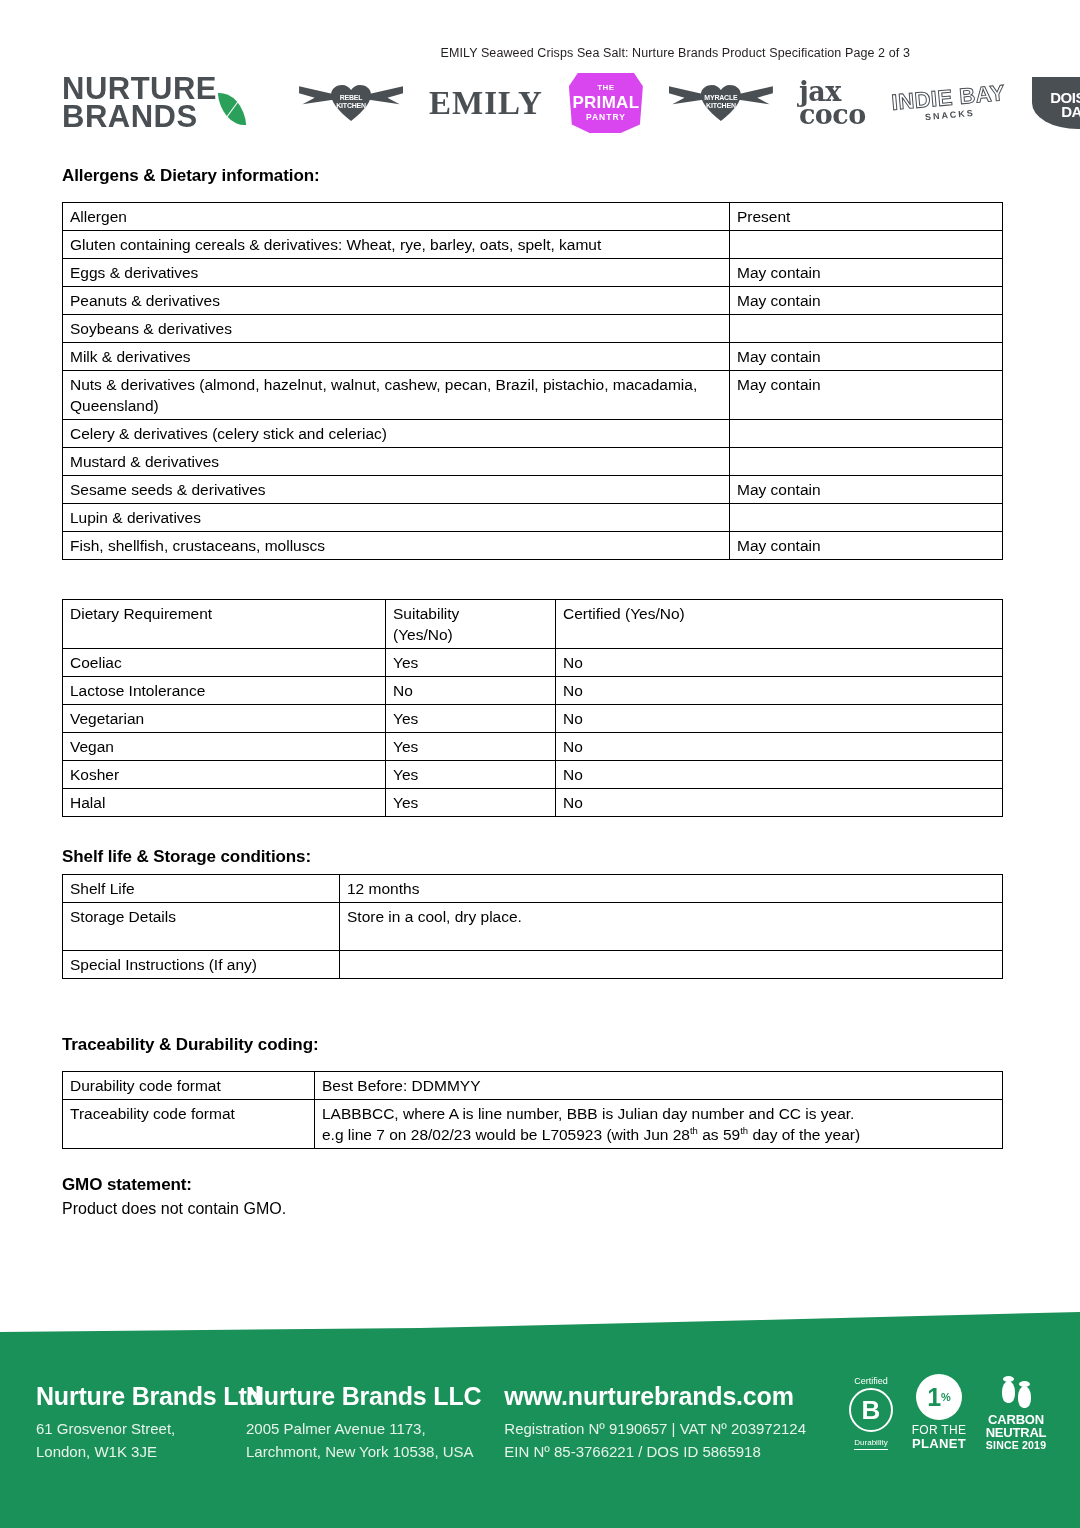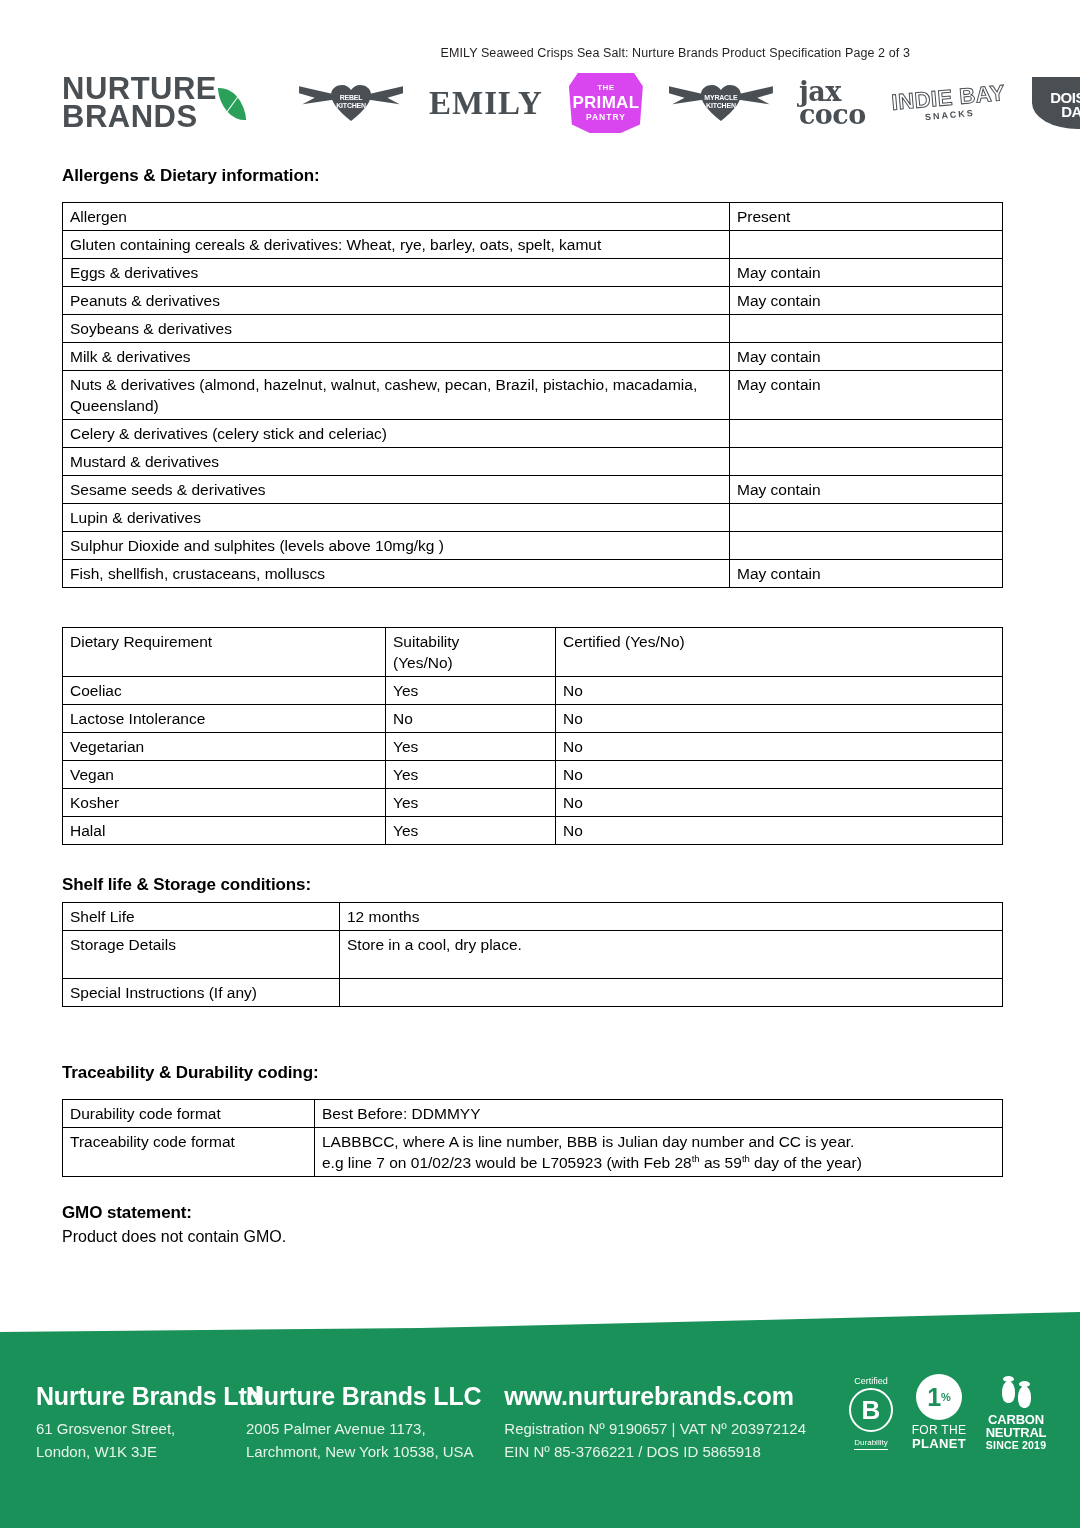--- a/index.html
+++ b/index.html
@@ -19,21 +19,21 @@
   }
   .header-caption {
     position:absolute; top:46px; right:62px;
     font-size:12.5px; color:#231f20; letter-spacing:.1px;
     white-space:nowrap;
   }
   .logo-row {
     position:absolute; top:62px; left:62px; right:55px; height:82px;
     display:flex; align-items:center;
   }
-  .nb-logo { display:flex; }
+  .nb-logo { display:flex; align-items:center; }
   .nb-words {
     font-weight:bold; font-size:31px; line-height:28px;
     letter-spacing:.5px; color:#4a4f54;
     font-family:"Liberation Sans", sans-serif;
   }
   .nb-leaf {
     width:26px; height:34px; margin-left:2px; margin-top:12px;
     background:#2aa05a;
     border-radius:0 100% 0 100%;
     transform:rotate(-4deg);
@@ -312,24 +312,20 @@
       </tr>
       <tr>
         <td>Sesame seeds &amp; derivatives</td>
         <td>May contain</td>
       </tr>
       <tr>
         <td>Lupin &amp; derivatives</td>
         <td></td>
       </tr>
       <tr>
-        <td>Sulphur Dioxide and sulphites (levels above 10mg/kg )</td>
-        <td></td>
-      </tr>
-      <tr>
         <td>Fish, shellfish, crustaceans, molluscs</td>
         <td>May contain</td>
       </tr>
     </tbody>
   </table>
 
   <div class="gap-a"></div>
 
   <table class="doc">
     <colgroup>
@@ -412,21 +408,21 @@
       </colgroup>
     <tbody>
       <tr>
         <td class="b">Durability code format</td>
         <td>Best Before: DDMMYY</td>
       </tr>
       <tr>
         <td class="b">Traceability code format</td>
         <td>
           <span>LABBBCC, where A is line number, BBB is Julian day number and CC is year.</span><br>
-          <span>e.g line 7 on 01/02/23 would be L705923 (with Feb 28</span><sup>th</sup><span> as 59</span><sup>th</sup><span> day of the year)</span>
+          <span>e.g line 7 on 28/02/23 would be L705923 (with Jun 28</span><sup>th</sup><span> as 59</span><sup>th</sup><span> day of the year)</span>
         </td>
       </tr>
     </tbody>
   </table>
 
   <div class="gap-e"></div>
 
   <h2 class="section" style="margin-bottom:0">GMO statement:</h2>
   <div class="gmo-body">Product does not contain GMO.</div>
 

